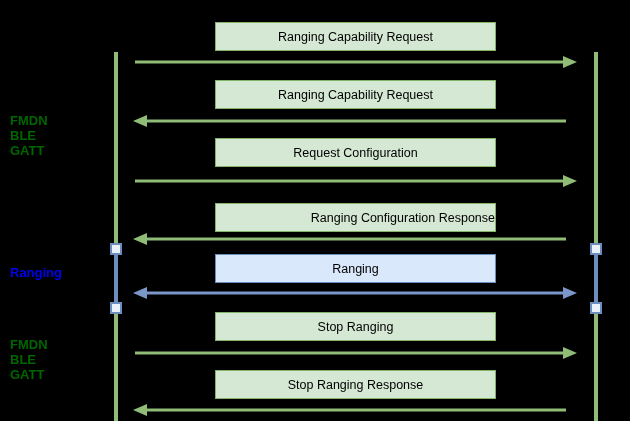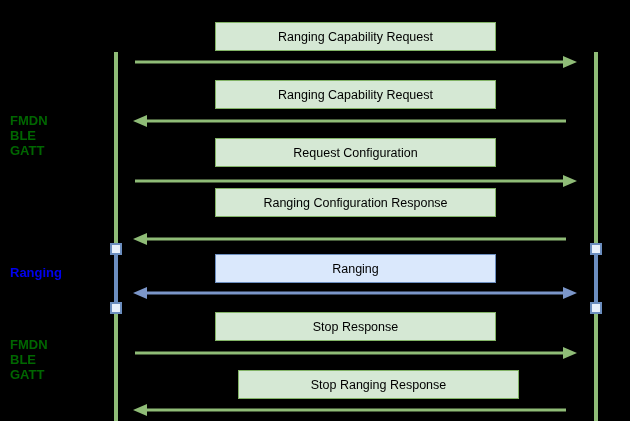--- a/index.html
+++ b/index.html
@@ -91,21 +91,21 @@
   <div class="msg-box green" style="top: 138px;">
     <span>Request Configuration</span>
   </div>
   <div class="msg-arrow" style="top: 173px;">
         <svg width="450" height="16" viewBox="0 0 450 16" xmlns="http://www.w3.org/2000/svg">
           <line x1="5" y1="8" x2="436" y2="8" stroke="#8fbc77" stroke-width="3"></line>
           <polygon points="433,2 447,8 433,14" fill="#8fbc77"></polygon>
         </svg>
       </div>
 
-  <div class="msg-box green" style="top: 188px;">
+  <div class="msg-box green" style="top: 203px; justify-content: flex-end;">
     <span>Ranging Configuration Response</span>
   </div>
   <div class="msg-arrow" style="top: 231px;">
         <svg width="450" height="16" viewBox="0 0 450 16" xmlns="http://www.w3.org/2000/svg">
           <line x1="15" y1="8" x2="436" y2="8" stroke="#8fbc77" stroke-width="3"></line>
           <polygon points="17,2 3,8 17,14" fill="#8fbc77"></polygon>
         </svg>
       </div>
 
   <div class="msg-box blue" style="top: 254px;">
@@ -113,30 +113,30 @@
   </div>
   <div class="msg-arrow" style="top: 285px;">
         <svg width="450" height="16" viewBox="0 0 450 16" xmlns="http://www.w3.org/2000/svg">
           <line x1="15" y1="8" x2="436" y2="8" stroke="#7b96c9" stroke-width="3"></line>
           <polygon points="17,2 3,8 17,14" fill="#7b96c9"></polygon>
           <polygon points="433,2 447,8 433,14" fill="#7b96c9"></polygon>
         </svg>
       </div>
 
   <div class="msg-box green" style="top: 312px;">
-    <span>Stop Response</span>
+    <span>Stop Ranging</span>
   </div>
   <div class="msg-arrow" style="top: 345px;">
         <svg width="450" height="16" viewBox="0 0 450 16" xmlns="http://www.w3.org/2000/svg">
           <line x1="5" y1="8" x2="436" y2="8" stroke="#8fbc77" stroke-width="3"></line>
           <polygon points="433,2 447,8 433,14" fill="#8fbc77"></polygon>
         </svg>
       </div>
 
-  <div class="msg-box green" style="top: 370px; margin-left: 23px;">
+  <div class="msg-box green" style="top: 370px;">
     <span>Stop Ranging Response</span>
   </div>
   <div class="msg-arrow" style="top: 402px;">
         <svg width="450" height="16" viewBox="0 0 450 16" xmlns="http://www.w3.org/2000/svg">
           <line x1="15" y1="8" x2="436" y2="8" stroke="#8fbc77" stroke-width="3"></line>
           <polygon points="17,2 3,8 17,14" fill="#8fbc77"></polygon>
         </svg>
       </div>
 </div>
 </div>

